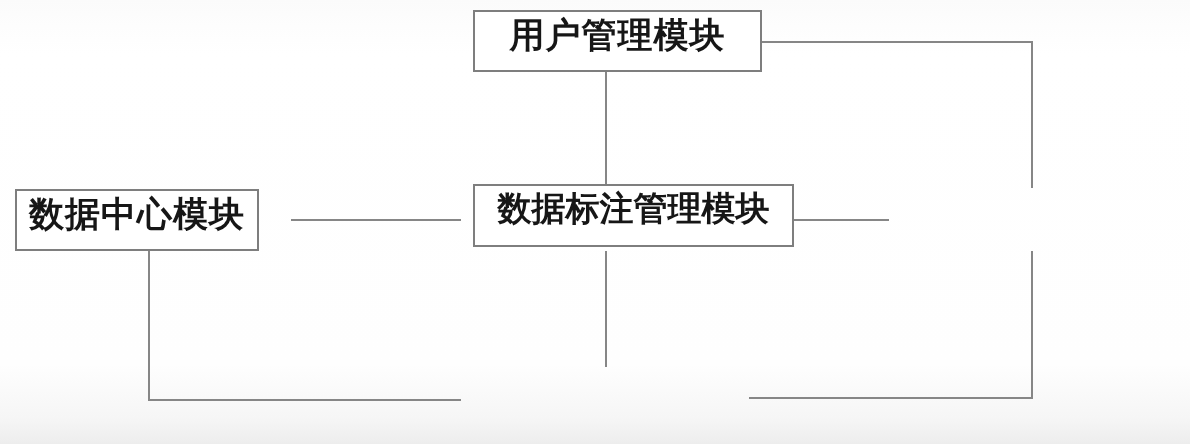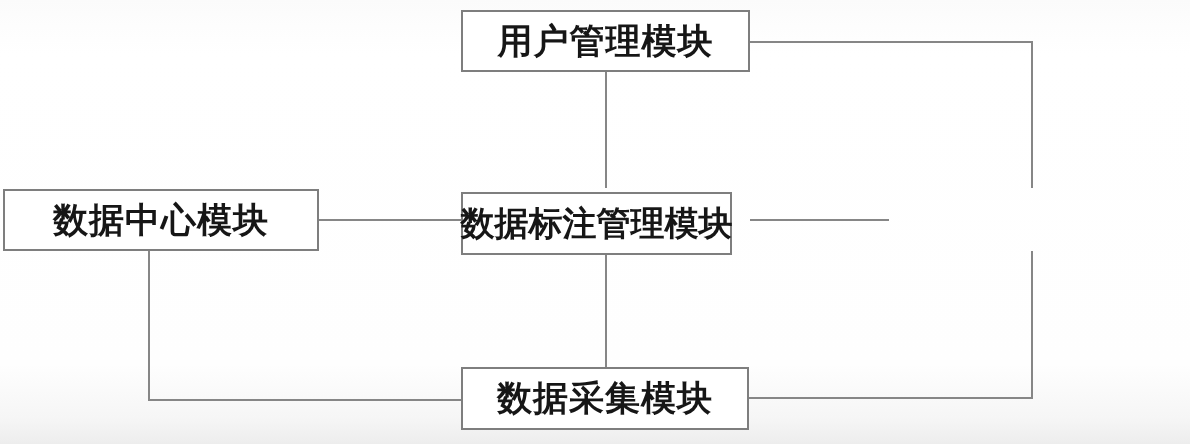--- a/index.html
+++ b/index.html
@@ -14,44 +14,45 @@
     overflow: hidden;
     background: linear-gradient(180deg, #fbfbfb 0%, #ffffff 12%, #fefefe 82%, #f6f6f6 94%, #ededed 100%);
     font-family: "Liberation Serif", "DejaVu Serif", serif;
   }
   .node {
     position: absolute;
     box-sizing: border-box;
     border: 2px solid #7e7e7e;
     background: #ffffff;
     display: flex;
-    align-items: center;
+    align-items: flex-start;
     justify-content: center;
     z-index: 2;
+    margin-left: 12px;
   }
   .node span {
     font-size: 35px;
     font-weight: bold;
     color: #161616;
     letter-spacing: 1px;
     white-space: nowrap;
   }
   .node.node-wide span {
     font-size: 34px;
     letter-spacing: 0px;
   }
   .edge {
     position: absolute;
     background: #868686;
     z-index: 1;
   }
   
   #n-user-management   { left: 461px; top: 10px;  width: 289px; height: 62px; }
-  #n-data-center       { left: 3px;   top: 189px; width: 316px; height: 62px; }
-  #n-annotation        { left: 461px; top: 192px; width: 271px; height: 63px; }
+  #n-data-center       { left: 3px;   top: 189px; width: 244px; height: 62px; }
+  #n-annotation        { left: 461px; top: 184px; width: 321px; height: 63px; }
   #n-user-interface    { left: 889px; top: 188px; width: 287px; height: 63px; }
   #n-data-collection   { left: 461px; top: 367px; width: 288px; height: 63px; }
   
   #e-um-am-v   { left: 605px;  top: 72px;  width: 2px;   height: 116px; }
   #e-um-ui-h   { left: 750px;  top: 41px;  width: 283px; height: 2px; }
   #e-um-ui-v   { left: 1031px; top: 41px;  width: 2px;   height: 147px; }
   #e-dc-am-h   { left: 291px;  top: 219px; width: 170px; height: 2px; }
   #e-am-ui-h   { left: 750px;  top: 219px; width: 139px; height: 2px; }
   #e-am-dcol-v { left: 605px;  top: 251px; width: 2px;   height: 116px; }
   #e-dc-dcol-v { left: 148px;  top: 251px; width: 2px;   height: 150px; }
@@ -70,23 +71,20 @@
 
   <div class="node" id="n-data-center">
     <span>数据中心模块</span>
   </div>
 
   <div class="node node-wide" id="n-annotation">
     <span>数据标注管理模块</span>
   </div>
 
 
-  <div class="node" id="n-data-collection">
-    <span>数据采集模块</span>
-  </div>
 
   <div class="edge" id="e-um-am-v"></div>
   <div class="edge" id="e-um-ui-h"></div>
   <div class="edge" id="e-um-ui-v"></div>
   <div class="edge" id="e-dc-am-h"></div>
   <div class="edge" id="e-am-ui-h"></div>
   <div class="edge" id="e-am-dcol-v"></div>
   <div class="edge" id="e-dc-dcol-v"></div>
   <div class="edge" id="e-dc-dcol-h"></div>
   <div class="edge" id="e-ui-dcol-v"></div>

